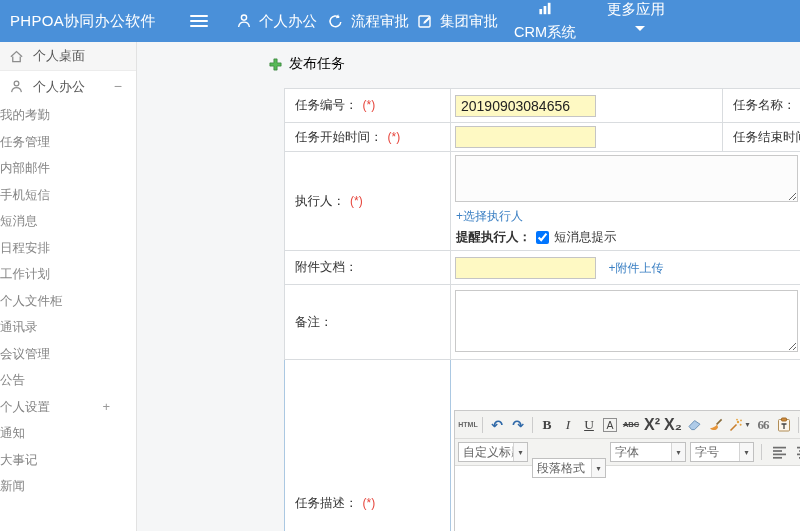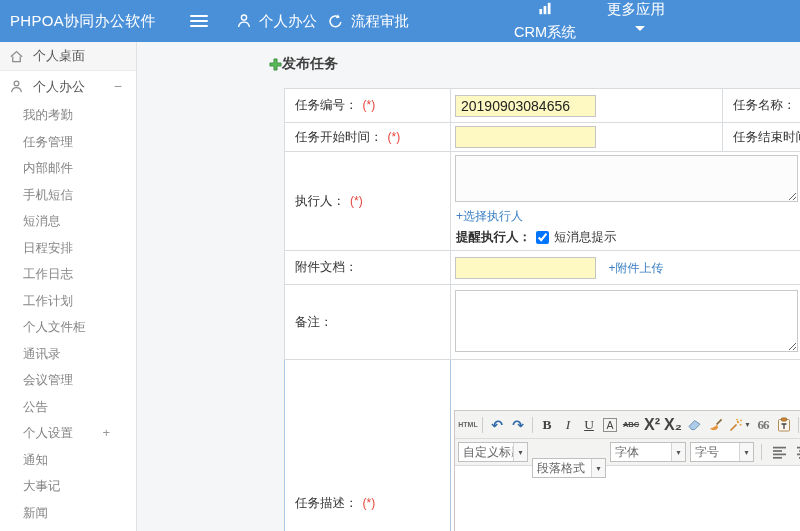--- a/index.html
+++ b/index.html
@@ -15,25 +15,25 @@
   .hamburger span { display:block; height:2.4px; background:#fff; border-radius:1px; }
   .nav-item { position:absolute; top:0; height:42px; display:flex; align-items:center; gap:7px; font-size:14.5px; cursor:pointer; white-space:nowrap; }
   .nav-1{left:236px;} .nav-2{left:327px;} .nav-3{left:417px;} .nav-4{left:514px;flex-direction:column;} .nav-5{left:607px;flex-direction:column;}
   .caret-down { width:0; height:0; border-left:5px solid transparent; border-right:5px solid transparent; border-top:5px solid #fff; margin-left:8px; }
   
   .sidebar { position:absolute; left:0; top:42px; width:137px; bottom:0; background:#fff; border-right:1px solid #e2e2e2; overflow:hidden; }
   .side-desktop { height:29px; background:#f6f6f6; border-bottom:1px solid #ececec; display:flex; align-items:center; padding-left:9px; gap:9px; font-size:13px; color:#555; cursor:pointer; }
   .side-office { height:31px; display:flex; align-items:center; padding-left:9px; gap:9px; font-size:13px; color:#555; position:relative; cursor:pointer; }
   .collapse-mark { position:absolute; right:14px; top:0; line-height:31px; color:#999; font-size:14px; }
   .side-list { list-style:none; }
-  .side-list li { height:26.5px; line-height:26.5px; padding-left:23px; font-size:12.5px; color:#858585; position:relative; cursor:pointer; }
+  .side-list li { height:26.5px; line-height:26.5px; font-size:12.5px; color:#858585; position:relative; cursor:pointer; }
   .side-list li .plus { position:absolute; right:26px; top:0; line-height:26.5px; color:#999; font-size:13px; }
   
   .main { position:absolute; left:138px; top:42px; right:0; bottom:0; overflow:hidden; }
-  .page-title { position:absolute; left:131px; top:13px; display:flex; align-items:center; gap:0; font-size:14px; font-weight:bold; color:#404040; }
+  .page-title { position:absolute; left:131px; top:13px; display:flex; align-items:center; gap:7px; font-size:14px; font-weight:normal; color:#000000; }
   .form-table { position:absolute; left:146px; top:46px; width:620px; border-collapse:collapse; background:#fff; table-layout:fixed; }
   .form-table td { border:1px solid #d9dcdf; font-size:12.5px; color:#333; vertical-align:middle; }
   .form-table tr.blue-row td { border-color:#abc8e2; }
   .lbl { padding-left:10px; white-space:nowrap; }
   .req { color:#e6453c; margin-left:5px; font-size:12px; }
   .field { padding:3px 4px; }
   .txt { height:22px; width:141px; border:1px solid #c5c5c5; font-size:13.5px; padding:1px 5px; background:#fef9c3; color:#222; font-family:inherit; }
   .txt-num { font-size:14px; }
   .area { border:1px solid #c9c9c9; resize:both; font-family:inherit; font-size:13px; padding:2px 4px; }
   .exec-area { width:343px; height:47px; background:#fcfcfc; }
@@ -95,20 +95,29 @@
     <div class="nav-item nav-2">
       <span class="icon">
         <svg width="17" height="16" viewBox="0 0 16 16">
             <path d="M13.3 9a5.4 5.4 0 1 1-1.6-4.6" fill="none" stroke="#fff" stroke-width="1.5"></path>
             <path d="M10.6 1.3l1.2 3.4-3.5.5z" fill="#fff"></path>
           </svg>
       </span>
       <span>流程审批</span>
     </div>
 
+    <div class="nav-item nav-3">
+      <span class="icon">
+        <svg width="16" height="16" viewBox="0 0 16 16">
+            <rect x="2" y="3" width="11" height="11" rx="1.2" fill="none" stroke="#fff" stroke-width="1.4"></rect>
+            <path d="M6.3 10.8l2-.5 5.1-5.1-1.5-1.5-5.1 5.1z" fill="#fff"></path>
+          </svg>
+      </span>
+      <span>集团审批</span>
+    </div>
 
     <div class="nav-item nav-4">
       <span class="icon">
         <svg width="16" height="16" viewBox="0 0 16 16">
             <rect x="2.4" y="9" width="2.7" height="5.2" fill="#fff"></rect>
             <rect x="6.6" y="6" width="2.7" height="8.2" fill="#fff"></rect>
             <rect x="10.8" y="2.8" width="2.7" height="11.4" fill="#fff"></rect>
           </svg>
       </span>
       <span>CRM系统</span>
@@ -140,21 +149,20 @@
       <span>个人办公</span>
       <span class="collapse-mark">−</span>
     </div>
     <ul class="side-list">
       <li><span>我的考勤</span></li>
       <li><span>任务管理</span></li>
       <li><span>内部邮件</span></li>
       <li><span>手机短信</span></li>
       <li><span>短消息</span></li>
       <li><span>日程安排</span></li>
-      <li><span>工作日志</span></li>
       <li><span>工作计划</span></li>
       <li><span>个人文件柜</span></li>
       <li><span>通讯录</span></li>
       <li><span>会议管理</span></li>
       <li><span>公告</span></li>
       <li><span>个人设置</span><span class="plus">+</span></li>
       <li><span>通知</span></li>
       <li><span>大事记</span></li>
       <li><span>新闻</span></li>
     </ul>

